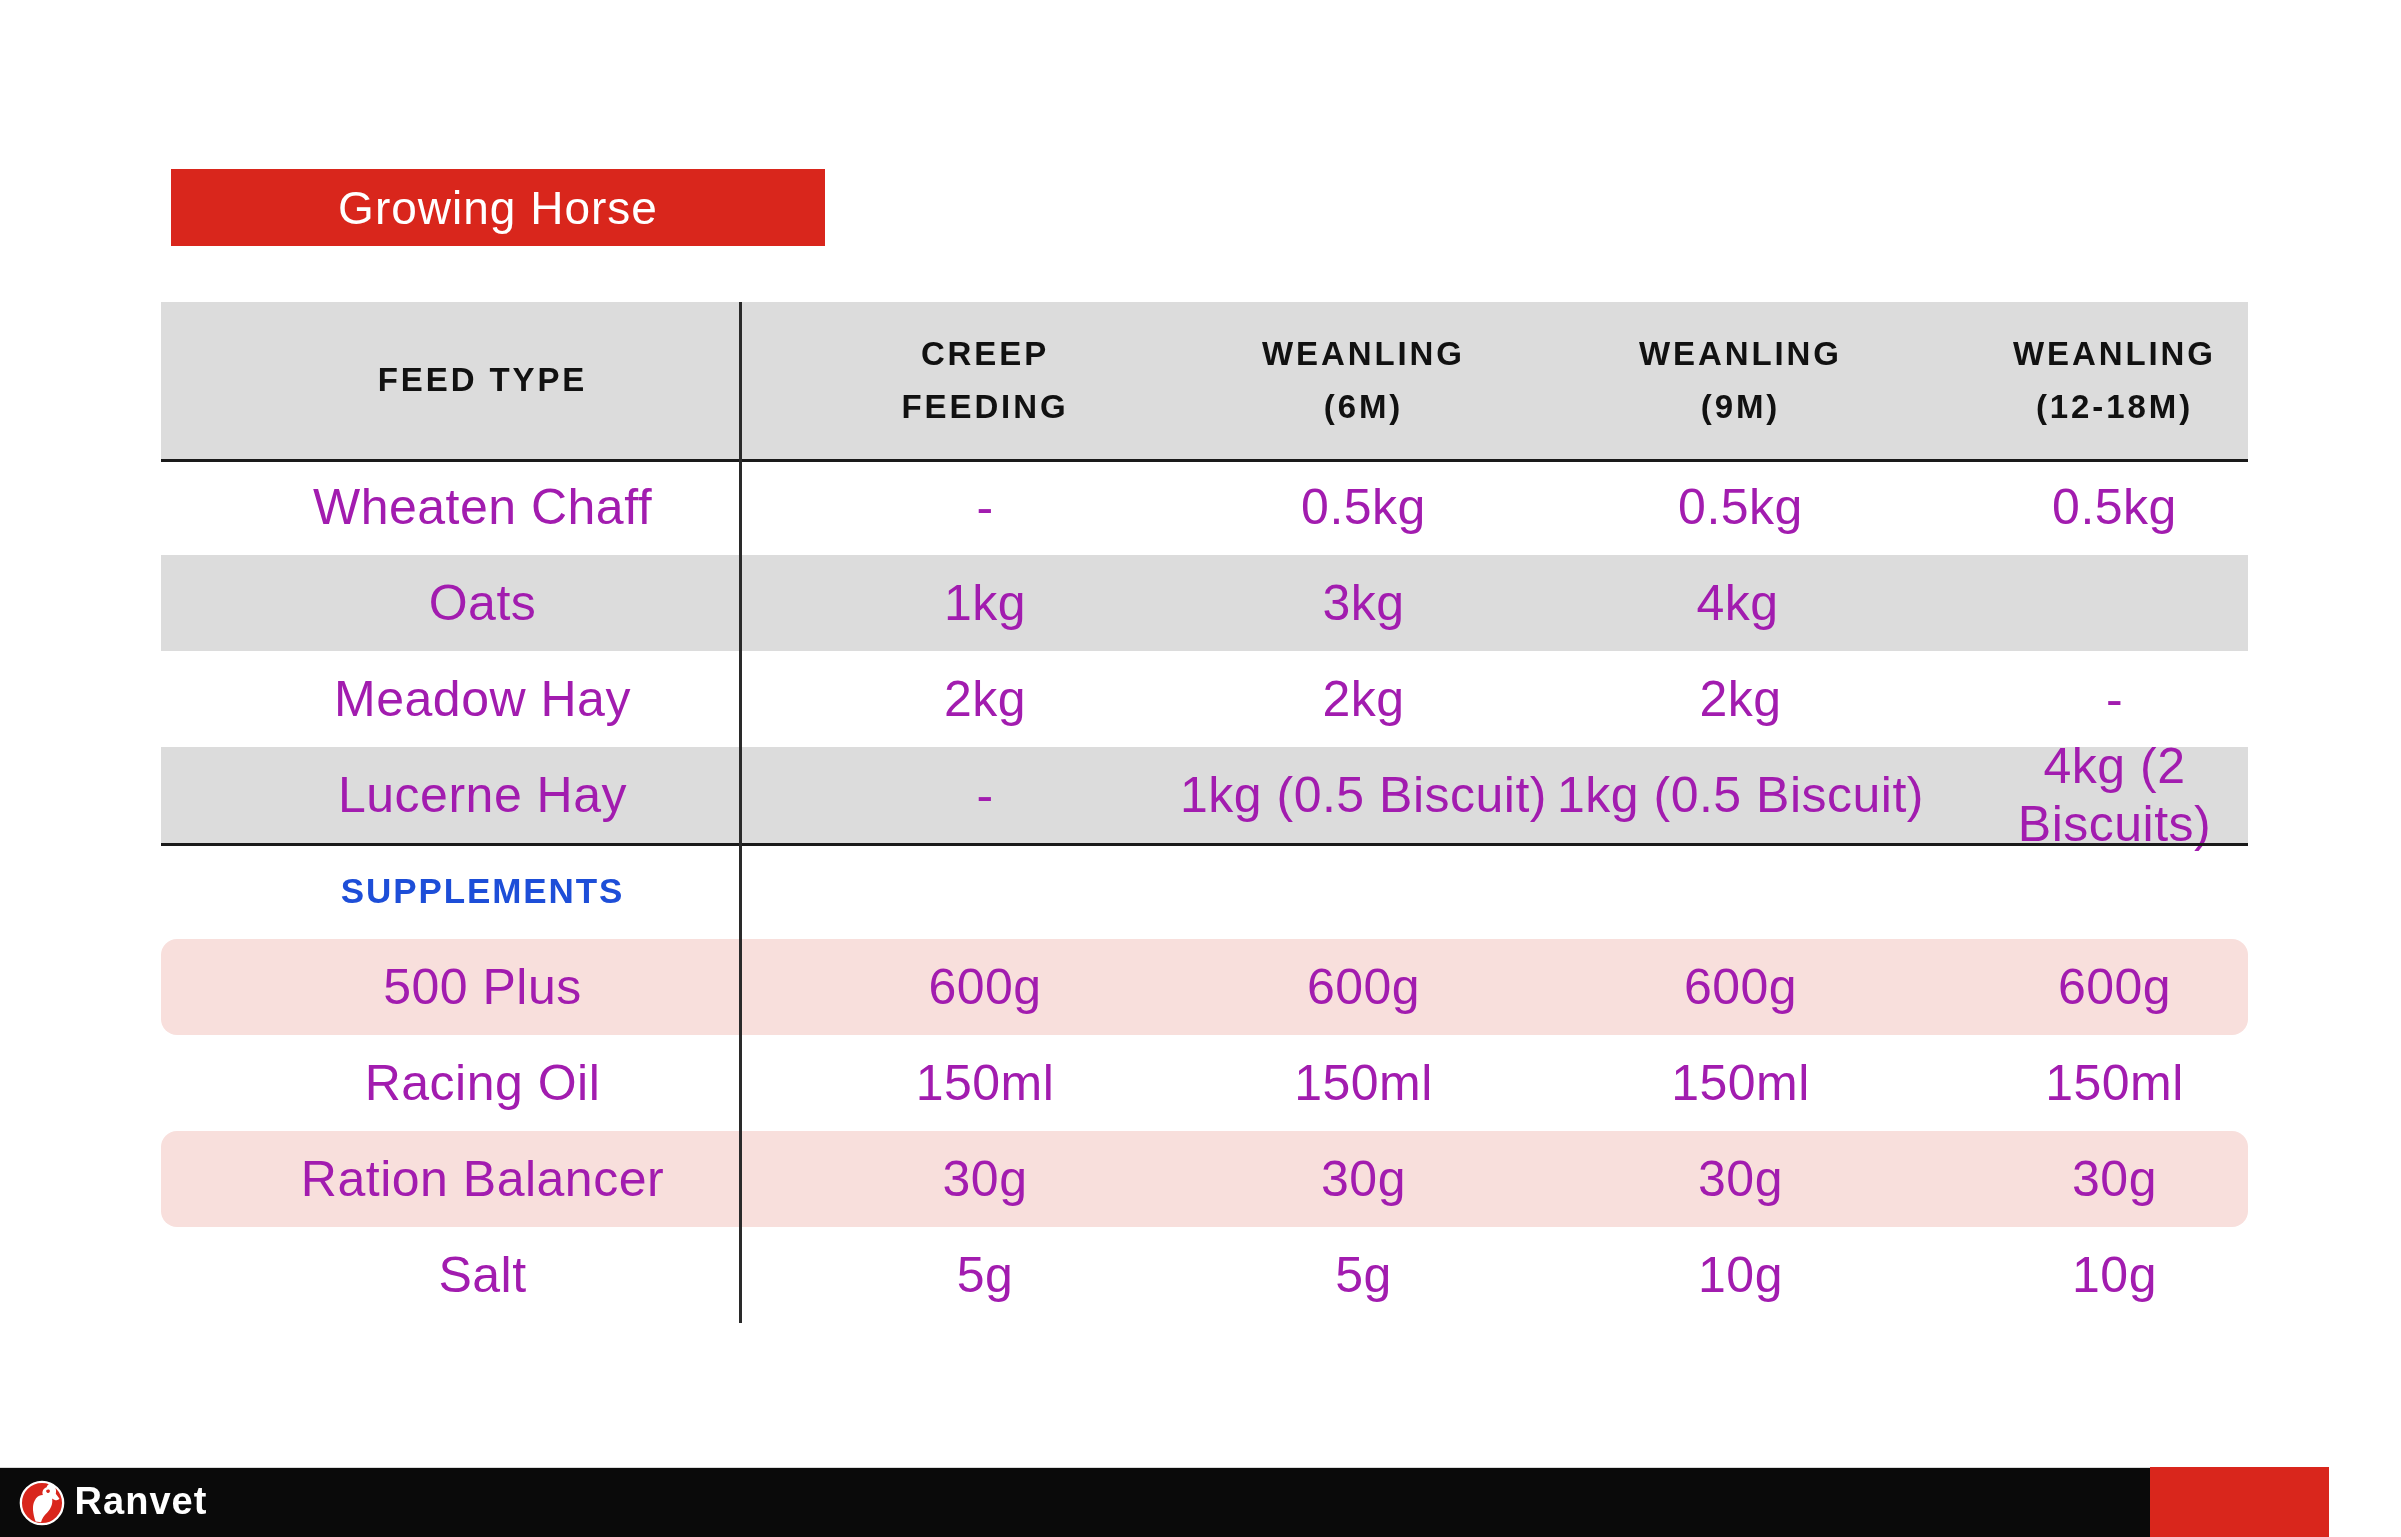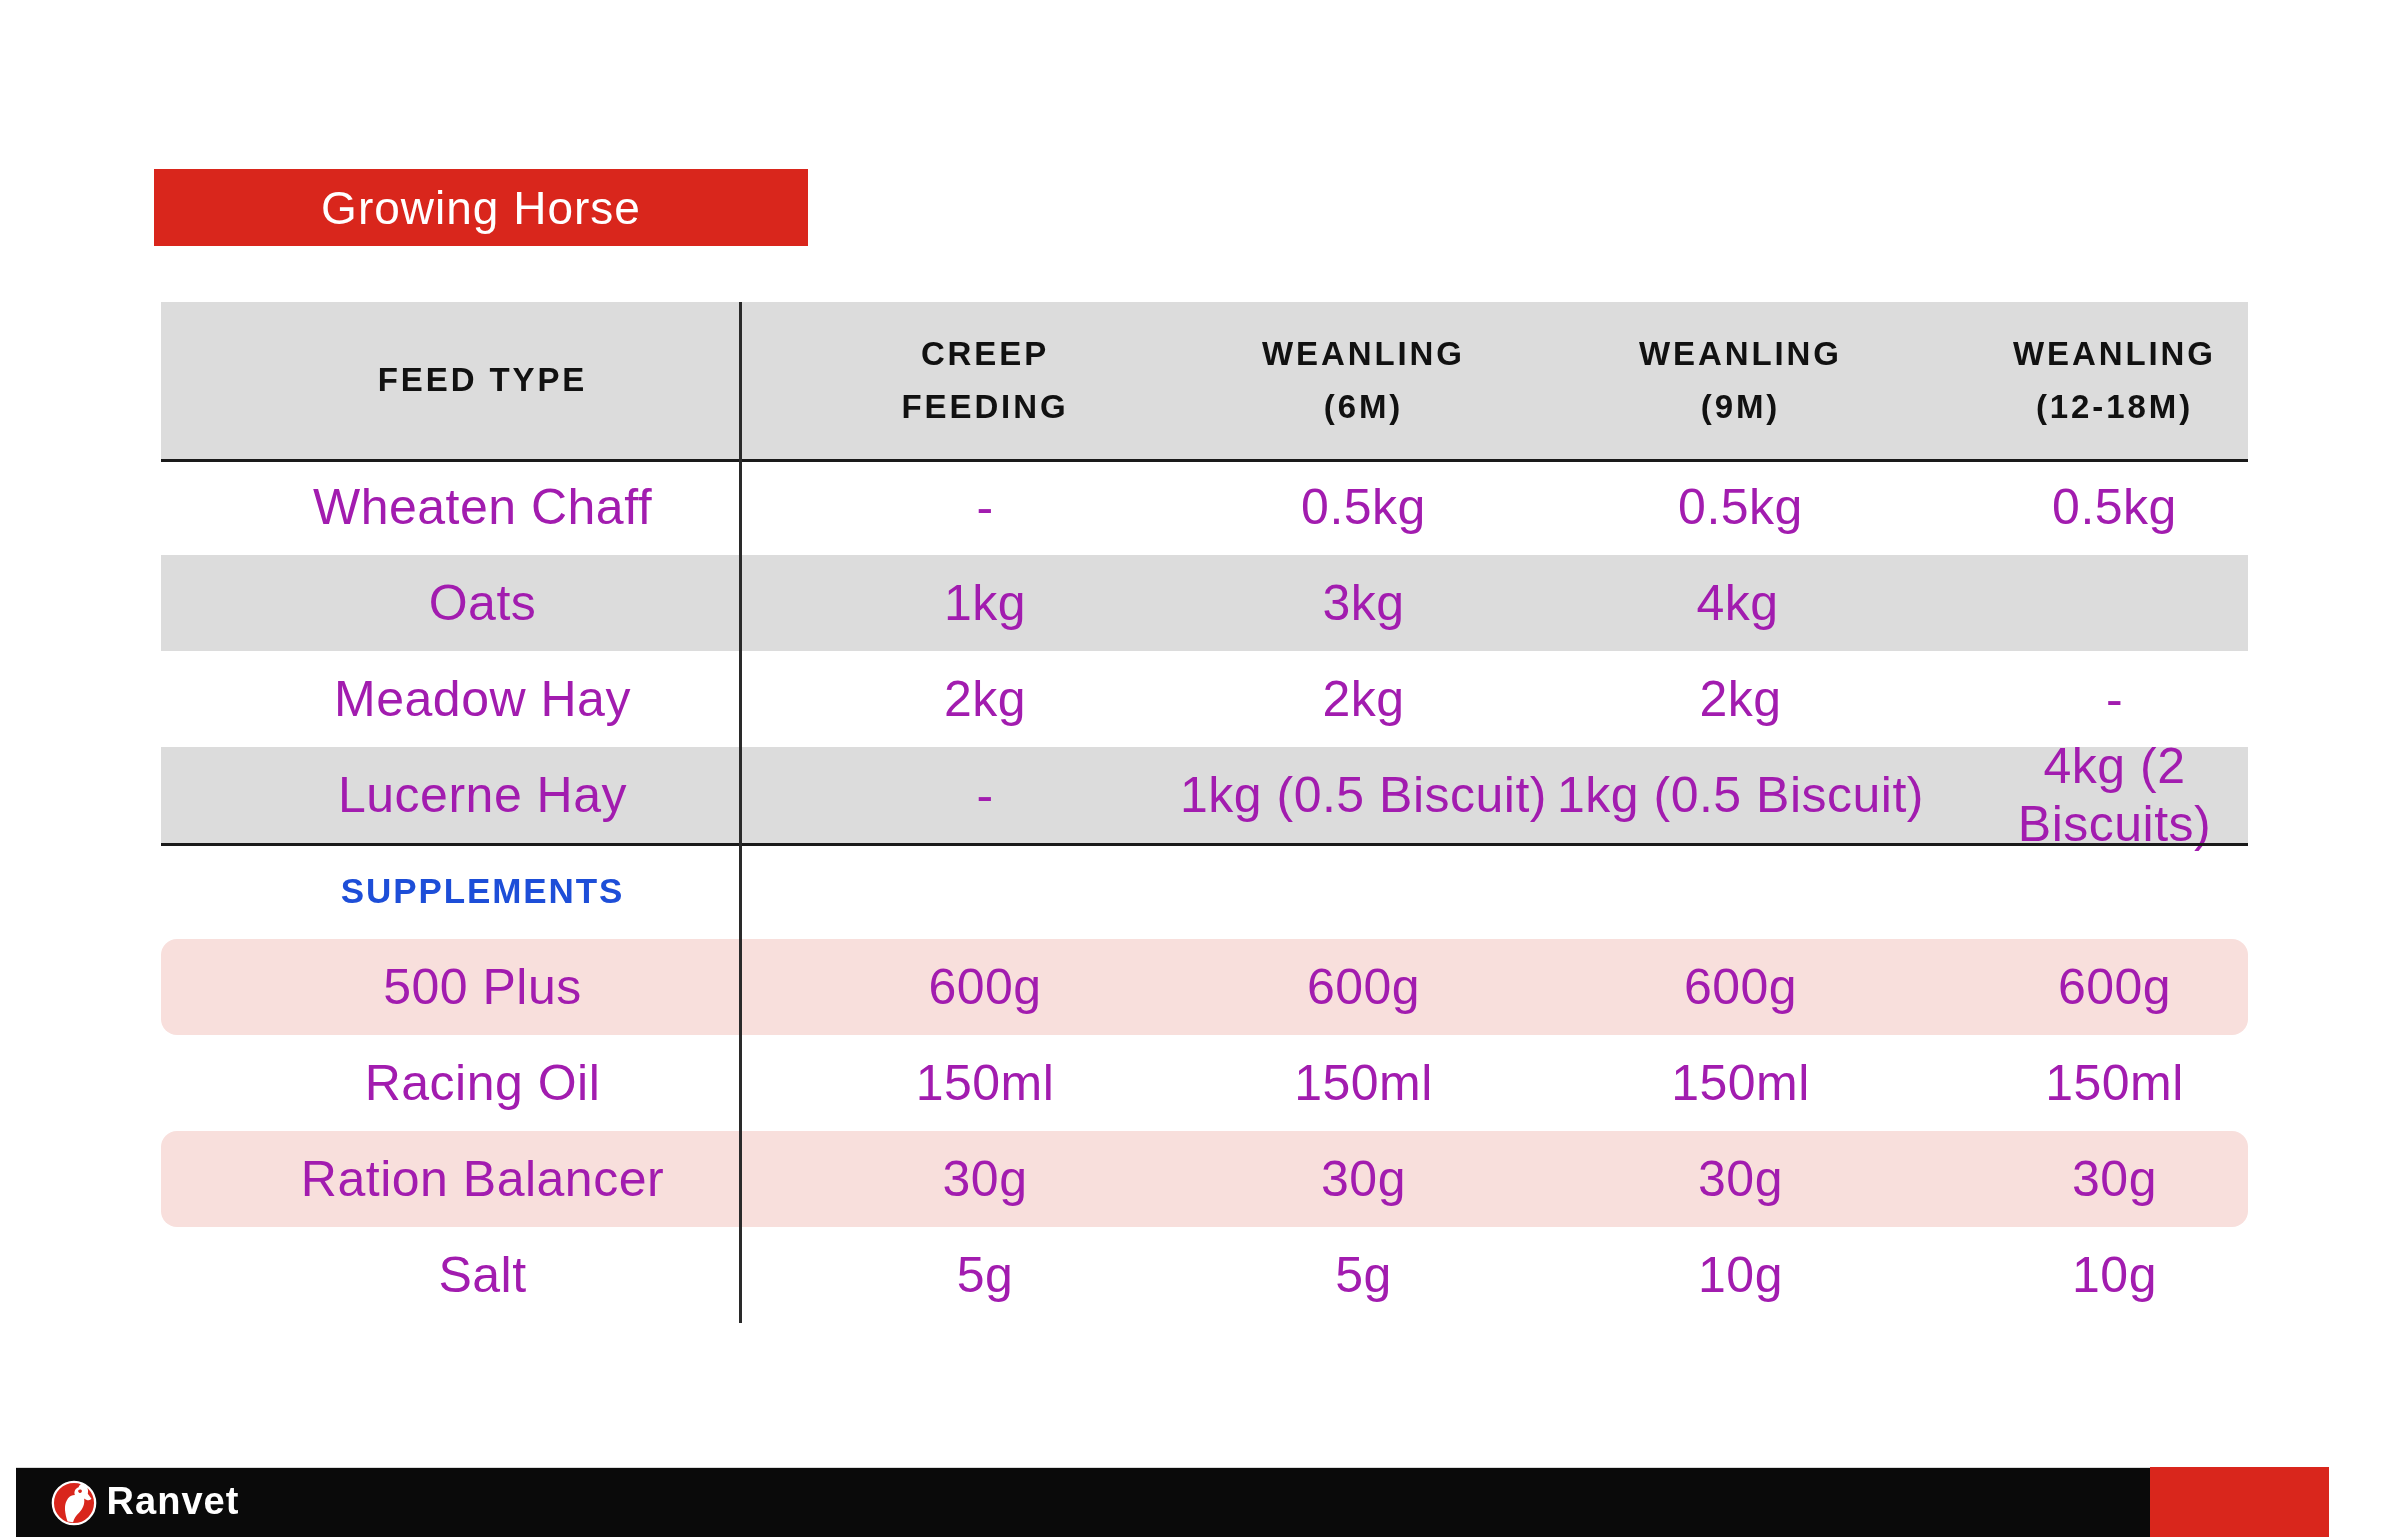--- a/index.html
+++ b/index.html
@@ -7,21 +7,21 @@
     position:relative;
     width:2402px;height:1537px;
     background:#ffffff;
     font-family:"Liberation Sans", sans-serif;
     color:#1b1b1b;
     overflow:hidden;
   }
 
   
   .title-box{
-    position:absolute;left:154px;top:169px;width:654px;height:77px;
+    position:absolute;left:171px;top:169px;width:654px;height:77px;
     background:#d9261c;
     display:flex;align-items:center;justify-content:center;
   }
   .title-box span{
     color:#ffffff;font-size:46px;font-weight:400;letter-spacing:1px;
   }
 
   
   .feed-table{
     position:absolute;left:161px;top:302px;width:2087px;
@@ -50,23 +50,23 @@
   }
 
   
   .hline{position:absolute;left:0;width:2087px;height:2.9px;background:#1a1a1a;}
   .hline.header-underline{top:157px;}
   .hline.section-underline{top:541px;}
   .vline{position:absolute;left:578px;top:0;width:2.9px;height:1021px;background:#2a2a2a;}
 
   
   .footer-black{
-    position:absolute;left:16px;top:1467px;width:2150px;height:70px;
+    position:absolute;left:0;top:1467px;width:2150px;height:70px;
     background:#0a0a0a;border-top:1.9px solid #d9d9d9;
-    display:flex;align-items:center;padding-left:35px;box-sizing:border-box;
+    display:flex;align-items:center;padding-left:19px;box-sizing:border-box;
   }
   .brand-logo{width:46px;height:46px;flex:0 0 auto;}
   .brand-name{
     color:#ffffff;font-size:38px;font-weight:700;letter-spacing:1px;
     margin-left:9.6px;margin-top:-1.9px;
   }
   .footer-red{
     position:absolute;left:2150px;top:1467px;width:179px;height:70px;
     background:#d9261c;
   }

